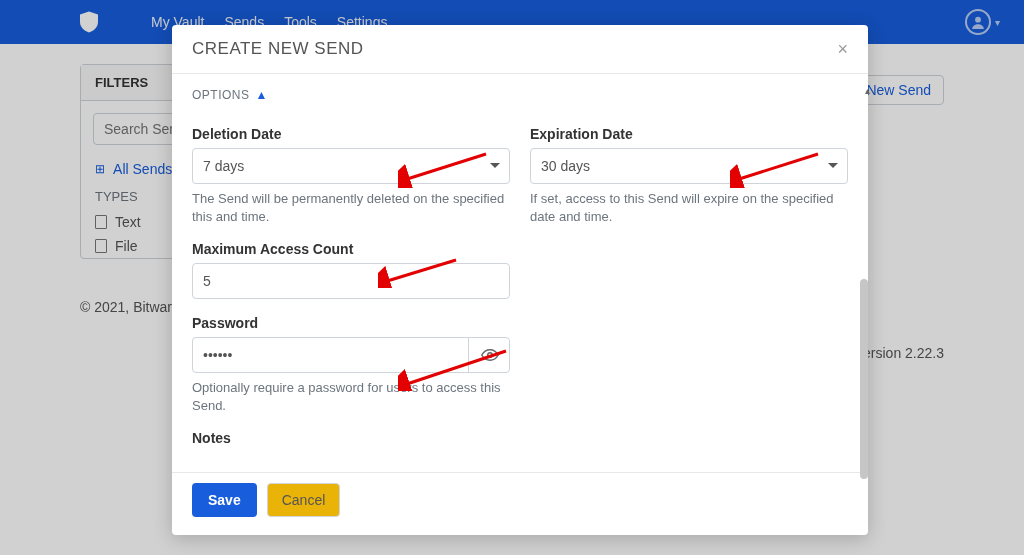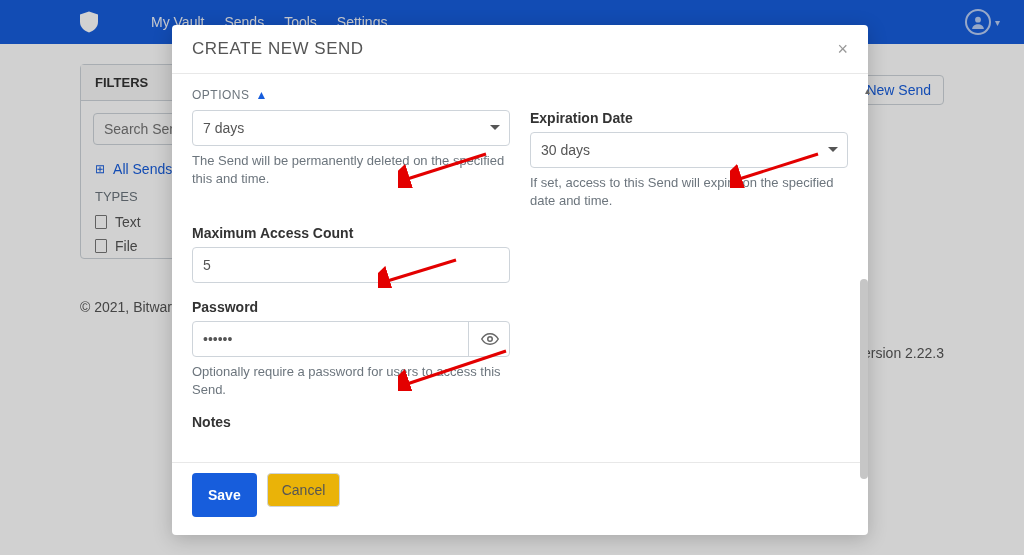--- a/index.html
+++ b/index.html
@@ -91,21 +91,21 @@
     padding:14px 20px;border-bottom:1px solid #e8e8e8;
     display:flex;align-items:center;
   }
   .modal-title{font-size:17px;color:#555;letter-spacing:.5px;}
   .close{margin-left:auto;color:#999;font-size:18px;cursor:pointer;line-height:1;}
   .modal-body{
     padding:14px 20px 8px;flex:1;overflow:auto;
   }
   .opts{
     font-size:12px;color:var(--muted);letter-spacing:.5px;
-    display:flex;align-items:center;gap:6px;margin-bottom:8px;
+    display:flex;align-items:center;gap:6px;margin-bottom:24px;
   }
   .row{display:flex;gap:20px;}
   .col{flex:1;}
   .col-half{flex:0 0 48.5%;}
   .lbl{font-weight:700;font-size:14px;margin:0 0 6px;color:#333;}
   select,input[type=text],input[type=number],input[type=password],textarea{
     width:100%;height:36px;border:1px solid var(--border);border-radius:4px;
     padding:0 10px;font-size:14px;color:#555;background:#fff;font-family:inherit;
   }
   select{appearance:none;background:#fff;padding-right:26px;}
@@ -116,21 +116,21 @@
   .pass-wrap{position:relative;}
   .eye{
     position:absolute;right:0;top:0;width:42px;height:36px;border-left:1px solid var(--border);
     display:flex;align-items:center;justify-content:center;cursor:pointer;color:#666;
   }
   .modal-foot{
     padding:10px 20px 18px;border-top:1px solid #e8e8e8;display:flex;gap:10px;
   }
   .btn-primary{
     background:var(--brand);color:#fff;border:none;border-radius:4px;
-    height:44px;padding:0 16px;font-size:14px;cursor:pointer;font-weight:600;
+    height:34px;padding:0 16px;font-size:14px;cursor:pointer;font-weight:600;
   }
   .btn-secondary{
     background:#eab308;color:#555;border:1px solid var(--border);border-radius:4px;
     height:34px;padding:0 14px;font-size:14px;cursor:pointer;
   }
   
   .arrow{position:absolute;z-index:50;pointer-events:none;}
   .arrow svg{display:block;}
   
   .sb{position:absolute;right:-2px;top:74px;bottom:48px;width:12px;}
@@ -193,20 +193,21 @@
     <div class="close">×</div>
   </div>
   <div class="modal-body">
     <div class="opts">
       <span>OPTIONS</span>
       <span style="color:var(--brand);">▲</span>
     </div>
 
     <div class="row">
       <div class="col field">
+        <div class="lbl">Deletion Date</div>
         <div class="sel-wrap">
           <select>
             <option>7 days</option>
           </select>
         </div>
         <div class="help">The Send will be permanently deleted on the specified this and time.</div>
       </div>
       <div class="col field">
         <div class="lbl">Expiration Date</div>
         <div class="sel-wrap">

